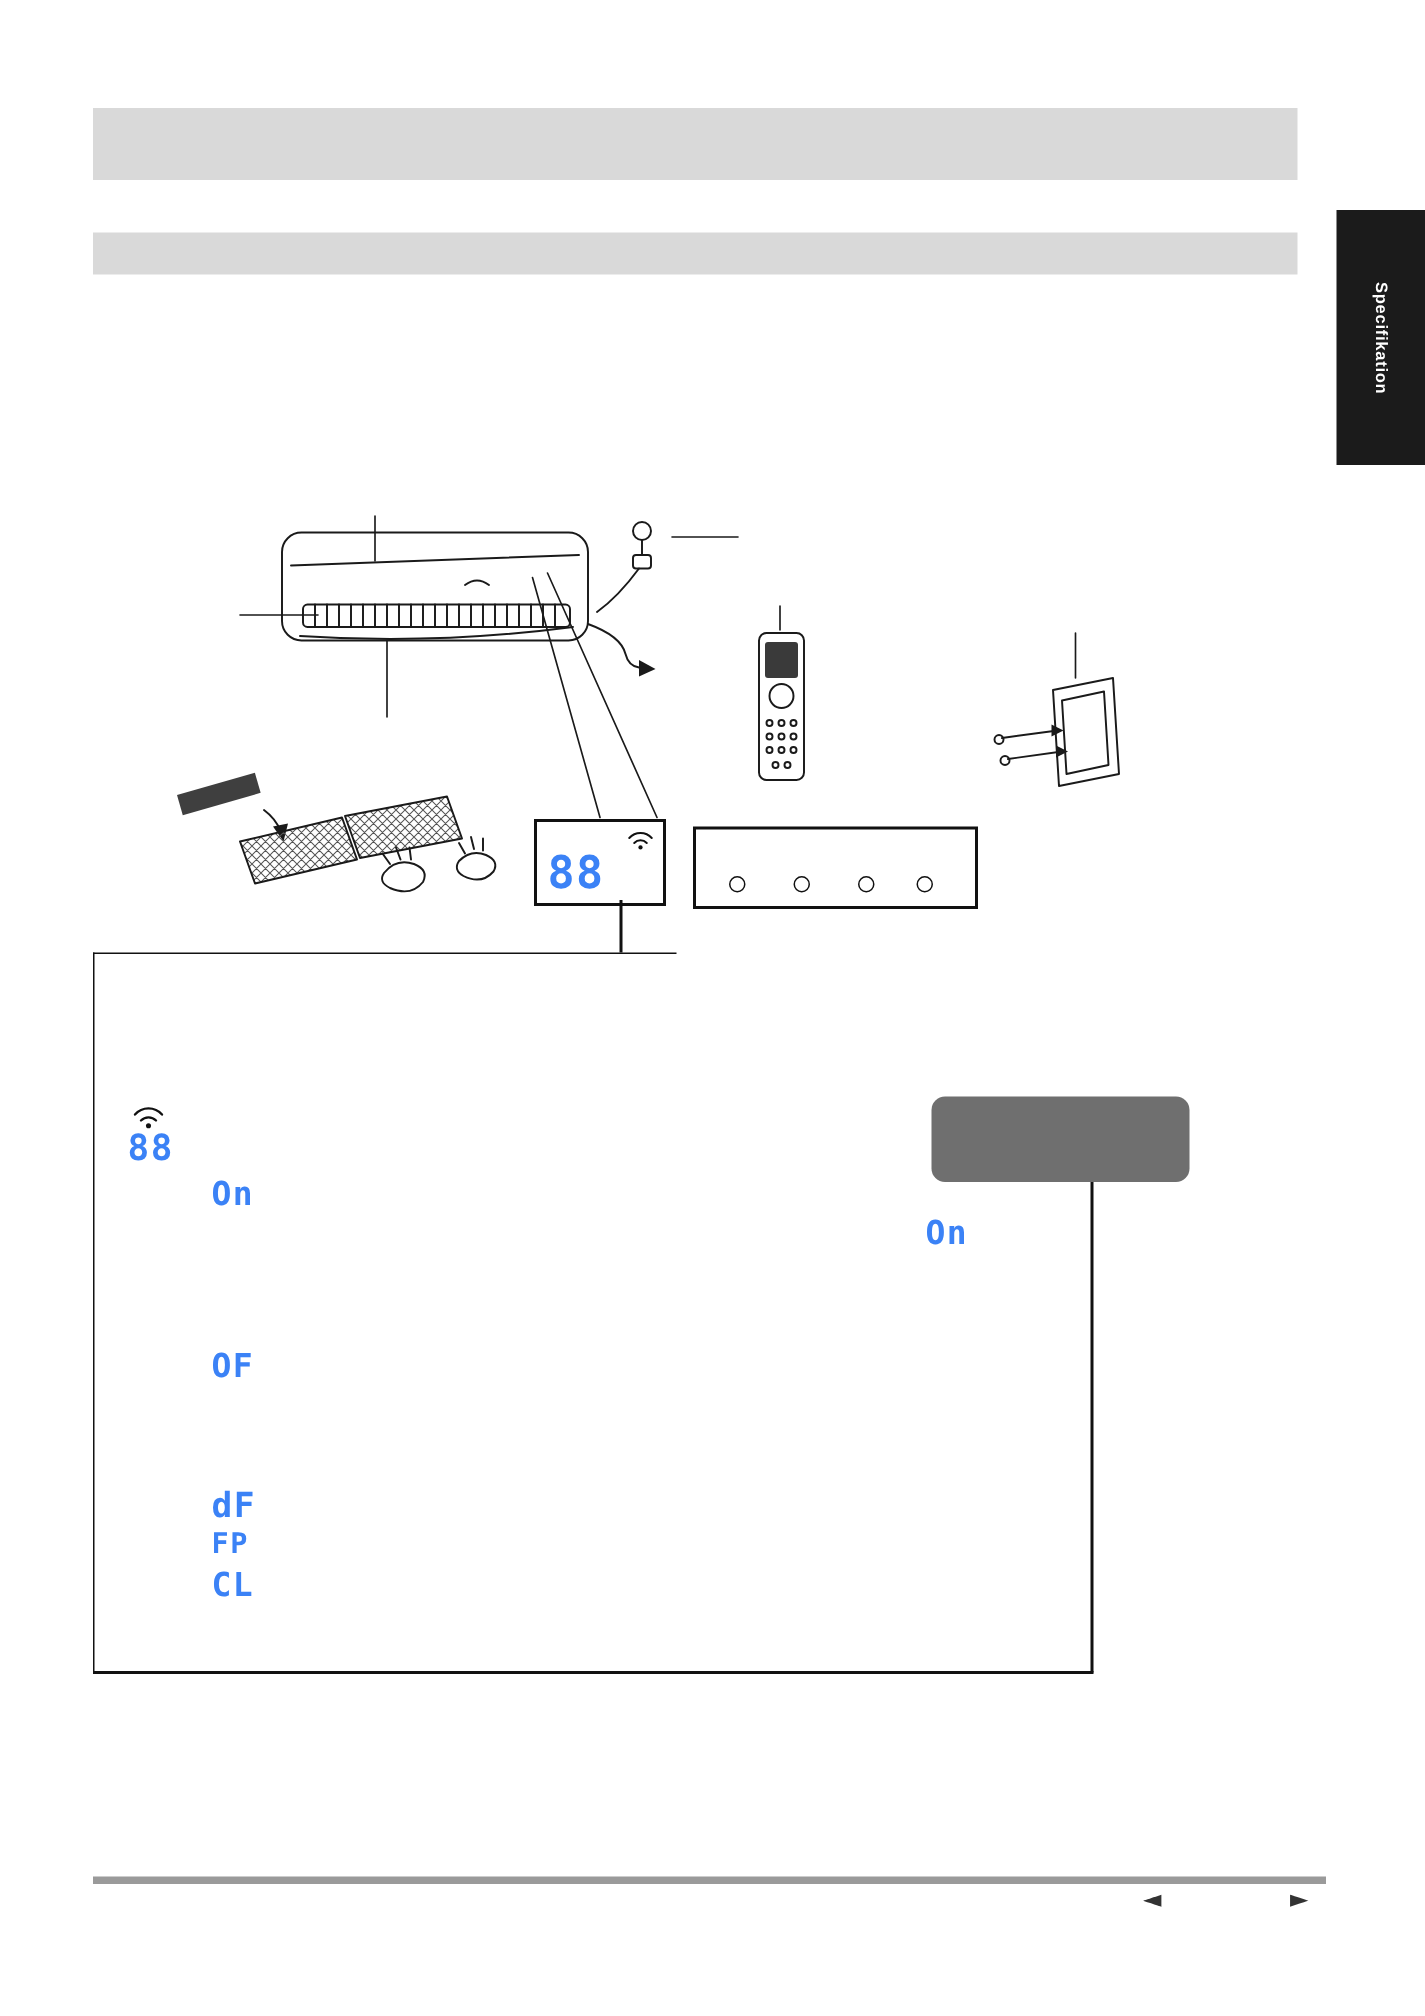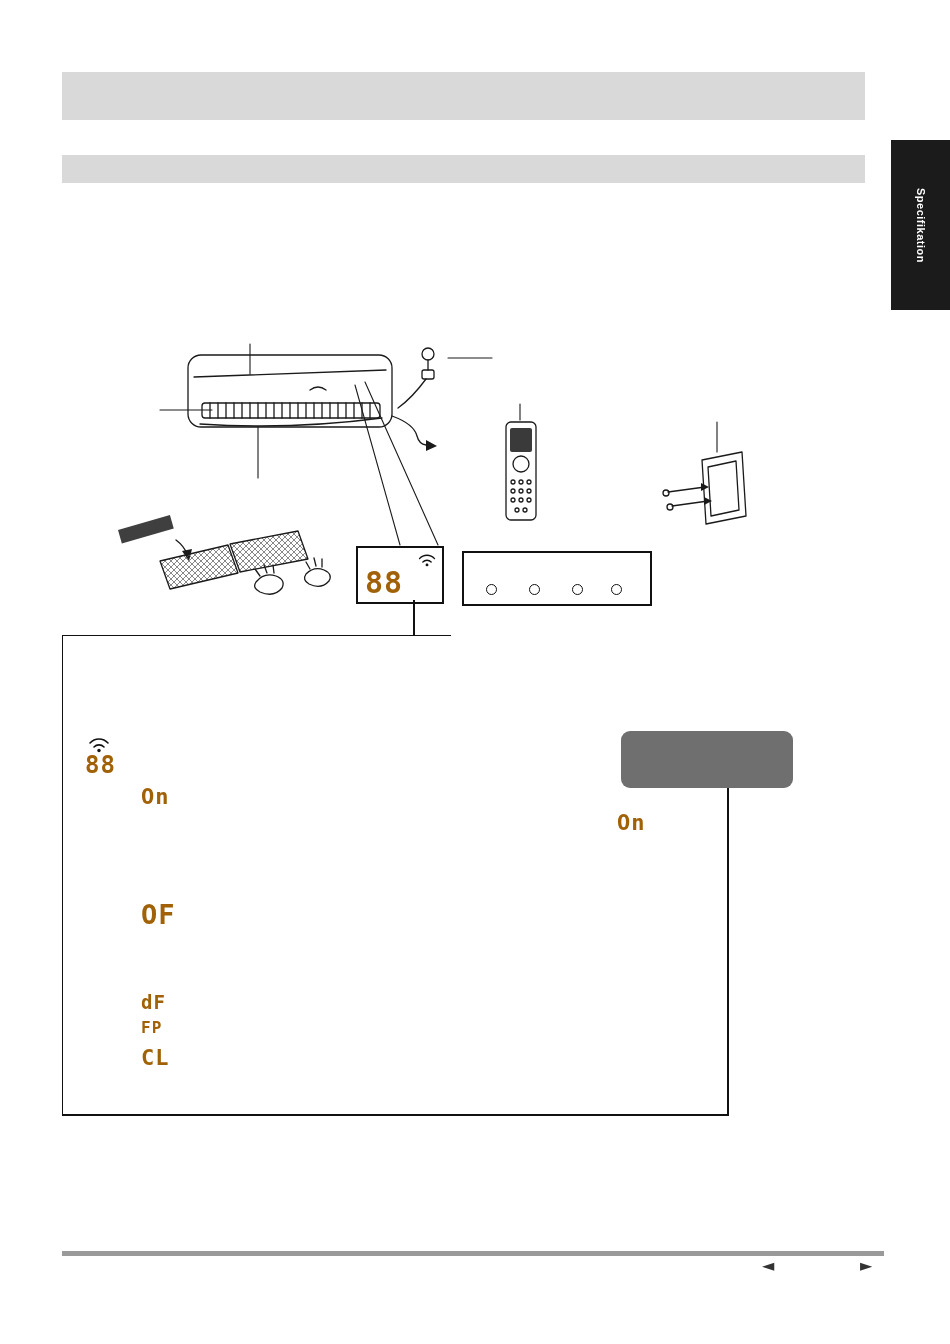--- a/index.html
+++ b/index.html
@@ -38,28 +38,28 @@
   
   .connector-v{position:absolute;left:413px;top:600px;width:2px;height:35px;background:#111;}
   .info-box-main{position:absolute;left:62px;top:635px;width:388px;height:480px;
                  border-top:1.5px solid #111;border-left:1.5px solid #111;}
   .info-box-bottom{position:absolute;left:62px;top:1114px;width:667px;height:2px;background:#111;}
   .info-box-right{position:absolute;left:727px;top:787px;width:2px;height:328px;background:#111;}
   .gray-callout{position:absolute;left:621px;top:731px;width:172px;height:57px;
                 background:#6f6f6f;border-radius:9px;}
 
   
-  .seg{font-family:"DejaVu Sans Mono",monospace;font-weight:700;color:#a16207;letter-spacing:1px;
+  .seg{font-family:"DejaVu Sans Mono",monospace;font-weight:700;color:#3b82f6;letter-spacing:1px;
        line-height:1;}
   .code-wifi-value{left:85px;top:753px;font-size:24px;}
   .code-on-left{left:141px;top:786px;font-size:22px;}
   .code-on-right{left:617px;top:812px;font-size:22px;}
-  .code-off{left:141px;top:901px;font-size:27px;}
-  .code-df{left:141px;top:993px;font-size:19px;}
-  .code-fp{left:141px;top:1020px;font-size:16px;}
+  .code-off{left:141px;top:901px;font-size:22px;}
+  .code-df{left:141px;top:993px;font-size:23px;}
+  .code-fp{left:141px;top:1020px;font-size:19px;}
   .code-cl{left:141px;top:1047px;font-size:22px;}
 
   
   .footer-bar{position:absolute;left:62px;top:1251px;width:822px;height:5px;background:#9a9a9a;}
   .nav-arrow{position:absolute;top:1258px;font-size:16px;color:#333;cursor:pointer;
              font-family:"DejaVu Sans",sans-serif;line-height:1;}
   .nav-prev{left:762px;}
   .nav-next{left:860px;}
 </style>
 </head>

